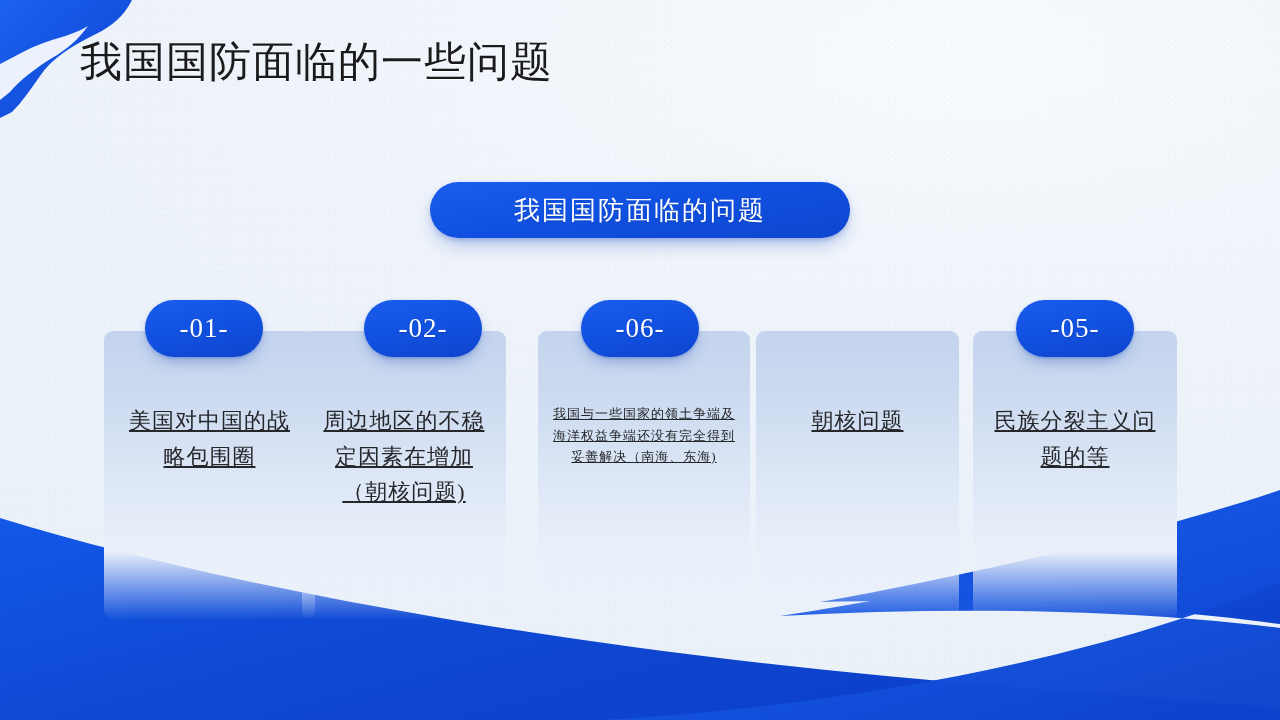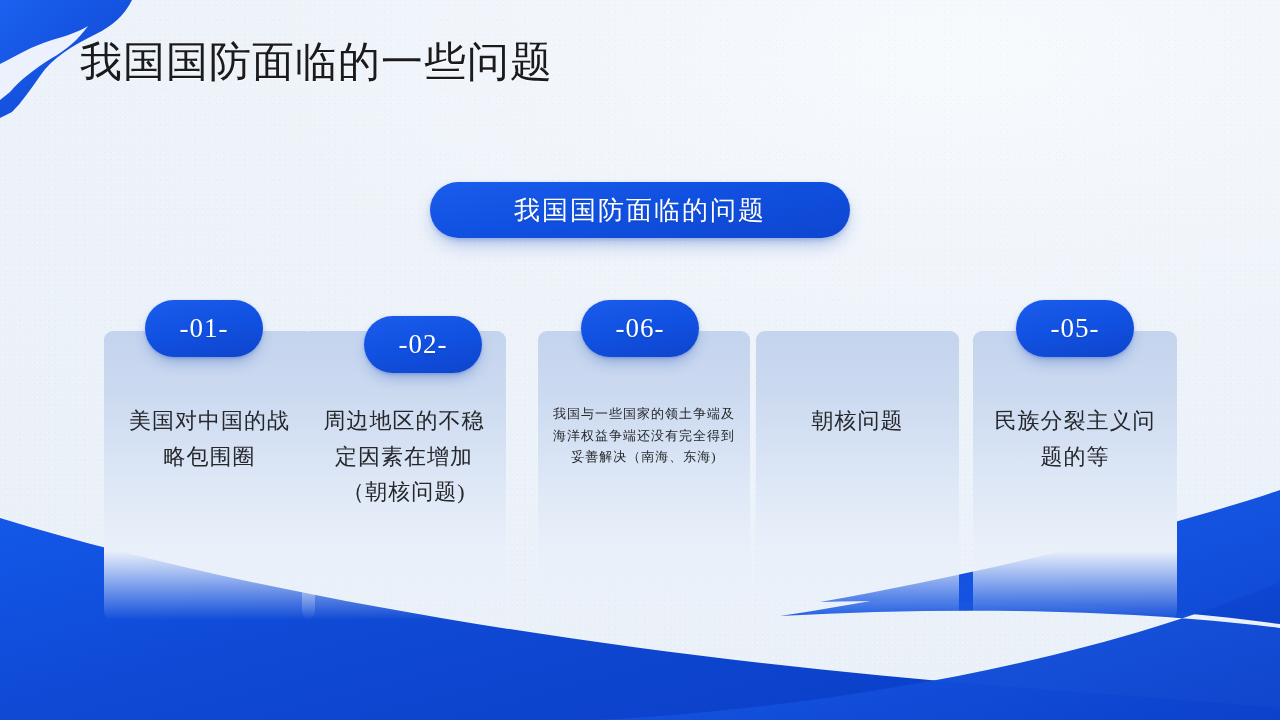--- a/index.html
+++ b/index.html
@@ -96,20 +96,21 @@
   .card-text {
     position: absolute;
     left: 0; right: 0;
     top: 72px;
     text-align: center;
     color: #25272b;
     line-height: 1.62;
     letter-spacing: 1px;
     padding: 0 14px;
     box-sizing: border-box;
+    text-decoration: underline;
   }
   .card-text.sz-lg { font-size: 22px; }
   .card-text.sz-sm { font-size: 13px; line-height: 1.66; }
 
   
   .badge {
     position: absolute;
     top: 300px;
     width: 118px;
     height: 57px;
@@ -180,21 +181,21 @@
     <div class="card" style="left:104px; width:211px; height:289px;">
       <div class="card-text sz-lg">美国对中国的战略包围圈</div>
     </div>
     <div class="badge" style="left:145px;">
       <span class="badge-label">-01-</span>
     </div>
 
     <div class="card" style="left:302px; width:204px; height:289px;">
       <div class="card-text sz-lg">周边地区的不稳定因素在增加（朝核问题)</div>
     </div>
-    <div class="badge" style="left:364px;margin-top:16px;">
+    <div class="badge" style="left:364px;">
       <span class="badge-label">-02-</span>
     </div>
 
     <div class="card" style="left:538px; width:212px; height:289px;">
       <div class="card-text sz-sm">我国与一些国家的领土争端及海洋权益争端还没有完全得到妥善解决（南海、东海)</div>
     </div>
     <div class="badge" style="left:581px;">
       <span class="badge-label">-06-</span>
     </div>
 

